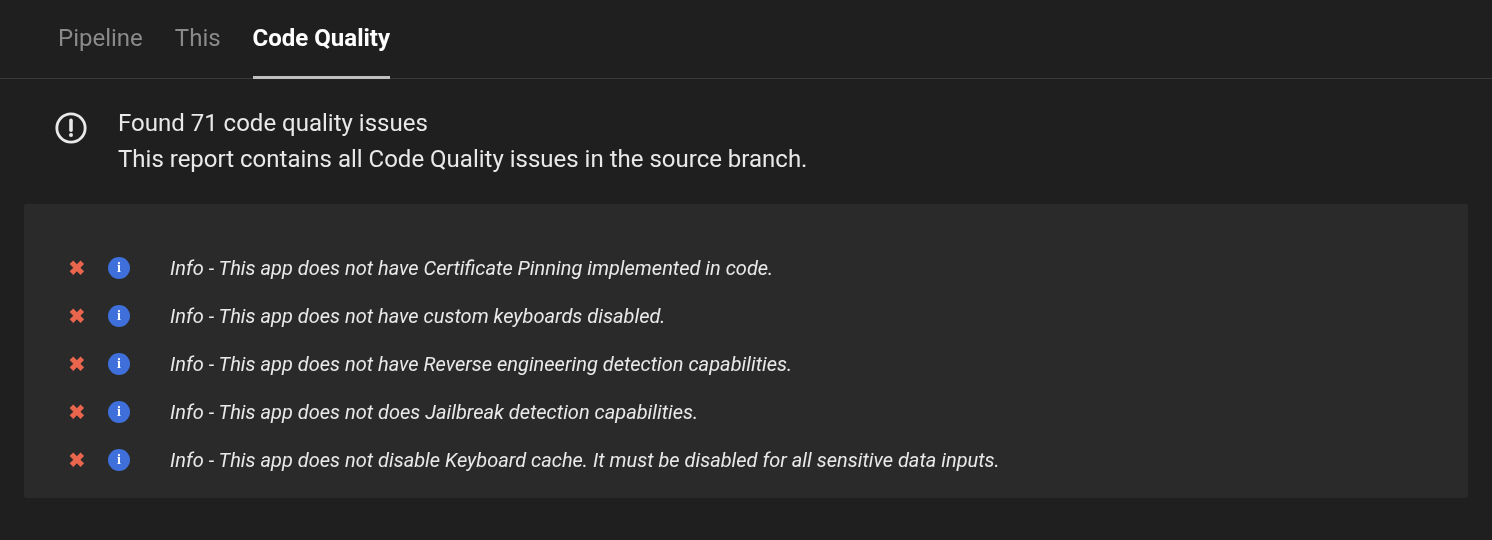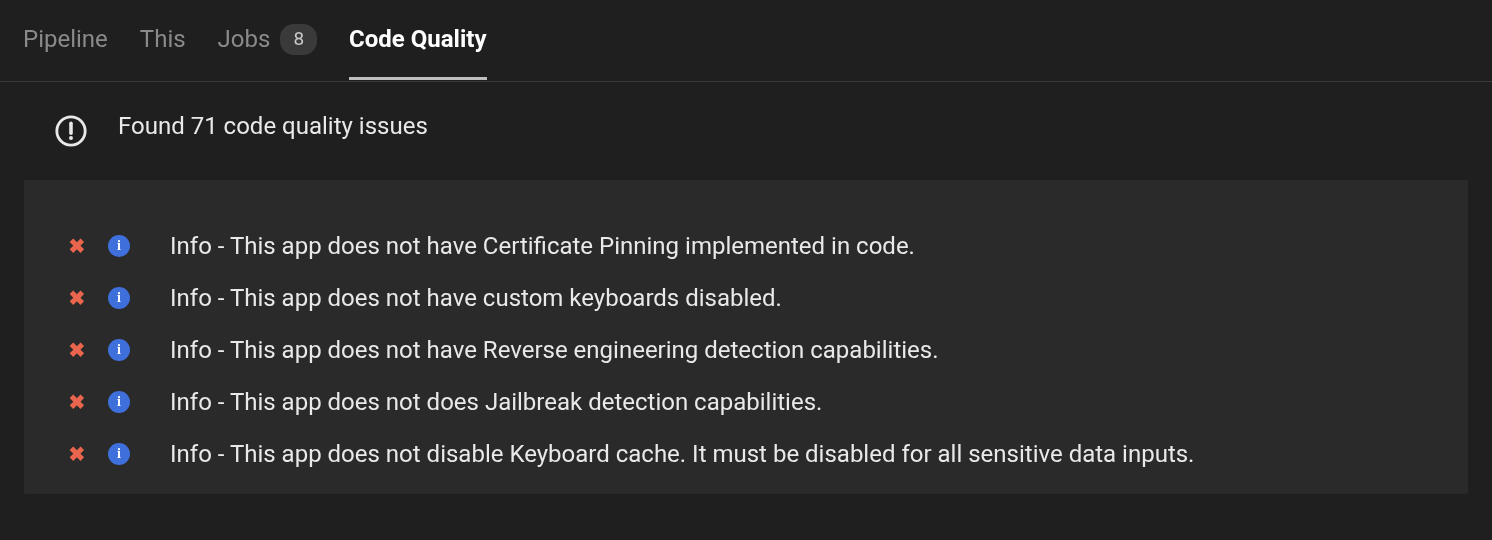--- a/index.html
+++ b/index.html
@@ -9,21 +9,21 @@
     }
     body {
       background-color: #1f1f1f;
       font-family: -apple-system, BlinkMacSystemFont, "Segoe UI", Roboto, sans-serif;
       color: #e5e5e5;
       width: 1492px;
     }
     .tabs {
       display: flex;
       align-items: center;
-      padding: 0 23px;
+      padding: 0 58px;
       gap: 32px;
       border-bottom: 1px solid #3a3a3a;
     }
     .tab {
       display: flex;
       align-items: center;
       gap: 10px;
       padding: 24px 0 26px 0;
       color: #8a8a8a;
       font-size: 24px;
@@ -106,53 +106,51 @@
       display: inline-flex;
       align-items: center;
       justify-content: center;
       font-size: 14px;
       font-weight: 900;
       font-family: Georgia, serif;
       flex-shrink: 0;
     }
     .issue-text {
       color: #e9e9e9;
-      font-size: 24px;
+      font-size: 20px;
       padding-left: 18px;
+      font-style: italic;
     }
   </style>
 </head>
 <body>
 
 <div class="tabs">
   <div class="tab">
     <span>Pipeline</span>
   </div>
   <div class="tab">
     <span>This</span>
-  </div>
-  <div class="tab">
-    <span>Jobs</span>
-    <span class="badge">8</span>
   </div>
   <div class="tab active">
     <span>Code Quality</span>
   </div>
 </div>
 
 <div class="summary">
   <span class="summary-icon">
     <svg width="34" height="34" viewBox="0 0 24 24" fill="none" stroke="#e9e9e9" stroke-width="2">
       <circle cx="12" cy="12" r="10"></circle>
       <line x1="12" y1="6.5" x2="12" y2="13.5" stroke-width="2.5" stroke-linecap="round"></line>
       <circle cx="12" cy="17" r="1.4" fill="#e9e9e9" stroke="none"></circle>
     </svg>
   </span>
   <div class="summary-text">
     <div class="summary-title">Found 71 code quality issues</div>
+    <div class="summary-desc">This report contains all Code Quality issues in the source branch.</div>
   </div>
 </div>
 
 <div class="issues-panel">
   <div class="issue-row">
     <span class="issue-x">✖</span>
     <span class="issue-info-icon">i</span>
     <span class="issue-text">Info - This app does not have Certificate Pinning implemented in code.</span>
   </div>
   <div class="issue-row">

